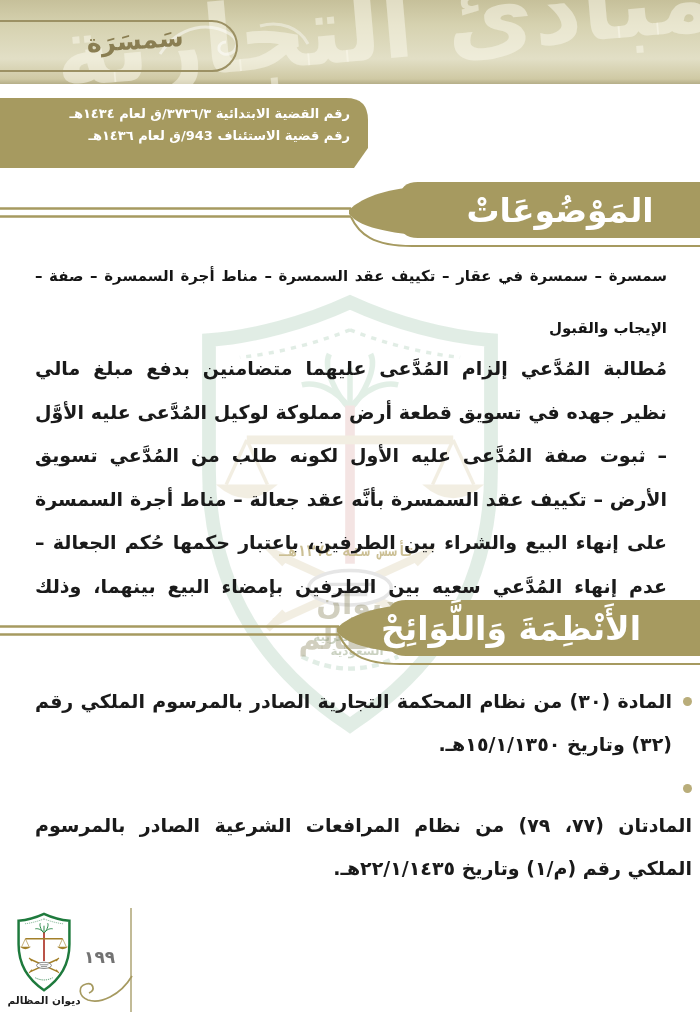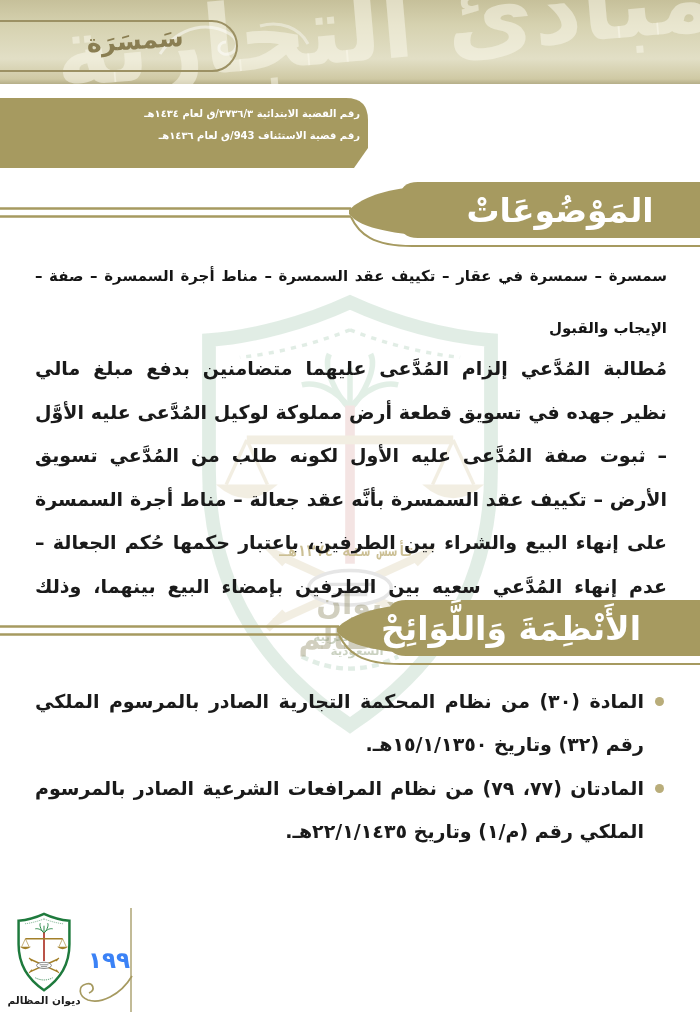--- a/index.html
+++ b/index.html
@@ -24,42 +24,42 @@
   .band-label{
     position:absolute;top:26px;left:70px;width:130px;text-align:center;
     font-size:25px;font-weight:bold;color:#8a7e52;transform:rotate(-4deg);
   }
   .band-swirls{position:absolute;top:14px;left:150px;}
   
   .case-box{
     position:absolute;left:0;top:98px;width:368px;height:70px;
     background:#a69a60;
     clip-path:path("M0 0 H346 Q368 0 368 22 V50 L354 70 H0 Z");
-    color:#ffffff;font-weight:bold;font-size:10px;
-    padding:5px 8px 0 0;box-sizing:border-box;line-height:21.5px;text-align:right;
+    color:#ffffff;font-weight:bold;font-size:13px;
+    padding:5px 18px 0 0;box-sizing:border-box;line-height:21.5px;text-align:right;
   }
   
   .hdr-svg{position:absolute;left:0;width:700px;height:88px;z-index:3;}
   .hdr1{top:180px;}
   .hdr2{top:598px;}
   .hdr-svg text{fill:#ffffff;font-weight:bold;font-size:33px;font-family:"DejaVu Sans",sans-serif;}
   
   .topics{
     position:absolute;left:35px;right:33px;top:250px;height:112px;overflow:hidden;
     font-size:15px;line-height:52px;font-weight:bold;color:#151515;
     text-align:justify;z-index:2;
   }
   .summary{
     position:absolute;left:35px;right:33px;top:347px;height:251px;overflow:hidden;
     font-size:19px;line-height:43.5px;font-weight:bold;color:#1a1a1a;
     text-align:justify;z-index:2;
   }
-  .reg-list{position:absolute;left:35px;right:36px;top:680px;height:205px;z-index:2;}
+  .reg-list{position:absolute;left:35px;right:8px;top:680px;height:205px;z-index:2;}
   .reg-item{display:flex;gap:11px;font-size:19px;line-height:43px;font-weight:bold;color:#1a1a1a;}
-  .reg-item + .reg-item{margin-top:1px;}
+  .reg-item + .reg-item{margin-top:1px;flex-direction:column;}
   .reg-bullet{flex:0 0 9px;width:9px;height:9px;border-radius:50%;background:#b9ad7a;margin-top:17px;}
   .reg-text{flex:1;text-align:justify;}
   
   .watermark-emblem{position:absolute;left:178px;top:292px;opacity:0.13;z-index:0;}
   .wm-founded{
     position:absolute;left:262px;top:542px;width:170px;text-align:center;
     font-size:15px;font-weight:bold;color:#cbbf94;z-index:1;font-family:Liberation Mono, monospace;
   }
   .wm-org{
     position:absolute;left:272px;top:586px;width:170px;text-align:center;
@@ -69,22 +69,22 @@
     position:absolute;left:287px;top:630px;width:140px;text-align:center;
     font-size:12px;font-weight:bold;color:rgba(140,155,120,0.45);z-index:1;
   }
   
   .footer-emblem{position:absolute;left:13px;top:912px;z-index:2;}
   .footer-caption{
     position:absolute;left:4px;top:994px;width:80px;text-align:center;
     font-size:10.5px;font-weight:bold;color:#1c1c1c;z-index:2;
   }
   .page-number{
-    position:absolute;left:84px;top:947px;width:46px;text-align:right;
-    font-size:23px;font-weight:bold;color:#3b82f6;letter-spacing:2px;z-index:2;
+    position:absolute;left:84px;top:947px;width:46px;text-align:left;
+    font-size:17px;font-weight:bold;color:#737373;letter-spacing:2px;z-index:2;
   }
   .footer-rule{position:absolute;left:130px;top:908px;width:2px;height:104px;background:#c2bb97;z-index:1;}
   .footer-swirl{position:absolute;left:74px;top:974px;z-index:2;}
 </style>
 </head>
 <body>
 
 <svg width="0" height="0" style="position:absolute" aria-hidden="true">
   <defs>
     <symbol id="emblem" viewBox="0 0 100 132">

